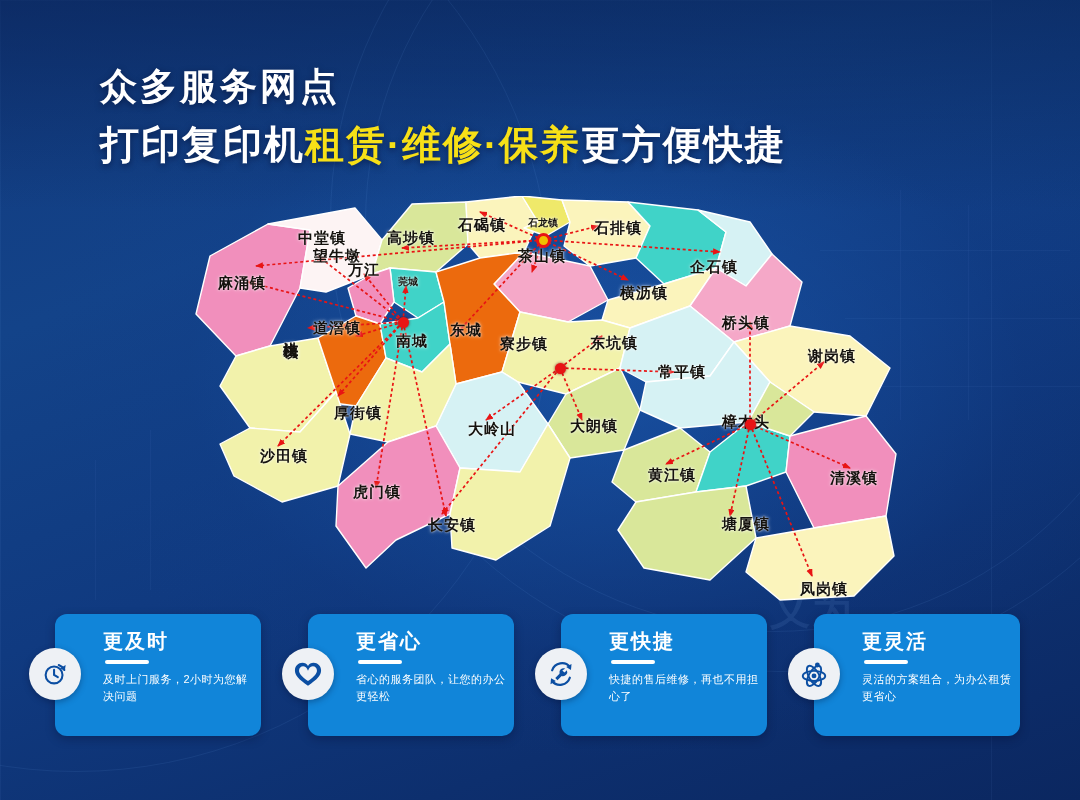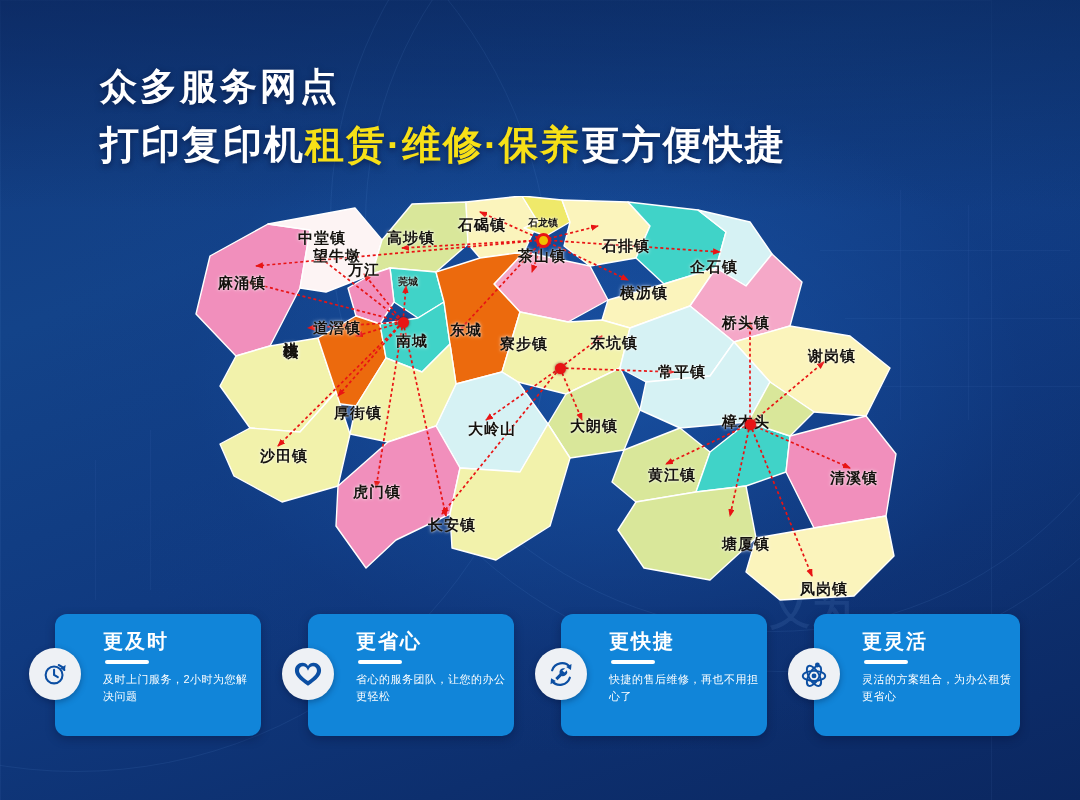--- a/index.html
+++ b/index.html
@@ -237,21 +237,21 @@
         <line x1="600" y1="228" x2="662" y2="380"></line>
       </g>
     </svg>
 
     <div id="town-labels">
         <div class="town-label" style="left: 148px; top: 34px;">中堂镇</div>
         <div class="town-label" style="left: 148px; top: 52px; padding-left: 15px;">望牛墩</div>
         <div class="town-label" style="left: 237px; top: 34px;">高埗镇</div>
         <div class="town-label" style="left: 308px; top: 21px;">石碣镇</div>
         <div class="town-label small" style="left: 378px; top: 21px;">石龙镇</div>
-        <div class="town-label" style="left: 444px; top: 42px; margin-left: 8px;">石排镇</div>
+        <div class="town-label" style="left: 444px; top: 24px;">石排镇</div>
         <div class="town-label" style="left: 368px; top: 52px;">茶山镇</div>
         <div class="town-label" style="left: 540px; top: 63px;">企石镇</div>
         <div class="town-label" style="left: 470px; top: 89px;">横沥镇</div>
         <div class="town-label" style="left: 572px; top: 119px;">桥头镇</div>
         <div class="town-label" style="left: 658px; top: 152px;">谢岗镇</div>
         <div class="town-label" style="left: 68px; top: 79px;">麻涌镇</div>
         <div class="town-label" style="left: 198px; top: 66px;">万江</div>
         <div class="town-label small" style="left: 248px; top: 80px;">莞城</div>
         <div class="town-label" style="left: 300px; top: 126px;">东城</div>
         <div class="town-label" style="left: 163px; top: 124px;">道滘镇</div>
@@ -261,21 +261,21 @@
         <div class="town-label" style="left: 440px; top: 139px;">东坑镇</div>
         <div class="town-label" style="left: 508px; top: 168px;">常平镇</div>
         <div class="town-label" style="left: 184px; top: 209px;">厚街镇</div>
         <div class="town-label" style="left: 110px; top: 252px;">沙田镇</div>
         <div class="town-label" style="left: 203px; top: 288px;">虎门镇</div>
         <div class="town-label" style="left: 318px; top: 225px;">大岭山</div>
         <div class="town-label" style="left: 278px; top: 321px;">长安镇</div>
         <div class="town-label" style="left: 420px; top: 222px;">大朗镇</div>
         <div class="town-label" style="left: 498px; top: 271px;">黄江镇</div>
         <div class="town-label" style="left: 572px; top: 218px;">樟木头</div>
-        <div class="town-label" style="left: 572px; top: 340px; text-align: center;">塘厦镇</div>
+        <div class="town-label" style="left: 572px; top: 320px; text-align: center;">塘厦镇</div>
         <div class="town-label" style="left: 680px; top: 274px;">清溪镇</div>
         <div class="town-label" style="left: 650px; top: 385px;">凤岗镇</div>
       </div>
 
     <div id="hub-layer">
         <div class="hub-dot" title="南城" style="left: 247.5px; top: 120.5px;"></div>
         <div class="hub-star" title="茶山镇" style="left: 385.5px; top: 36.5px;"></div>
         <div class="hub-dot" title="寮步镇" style="left: 404.5px; top: 166.5px;"></div>
         <div class="hub-dot" title="樟木头" style="left: 594.5px; top: 222.5px;"></div>
       </div>

